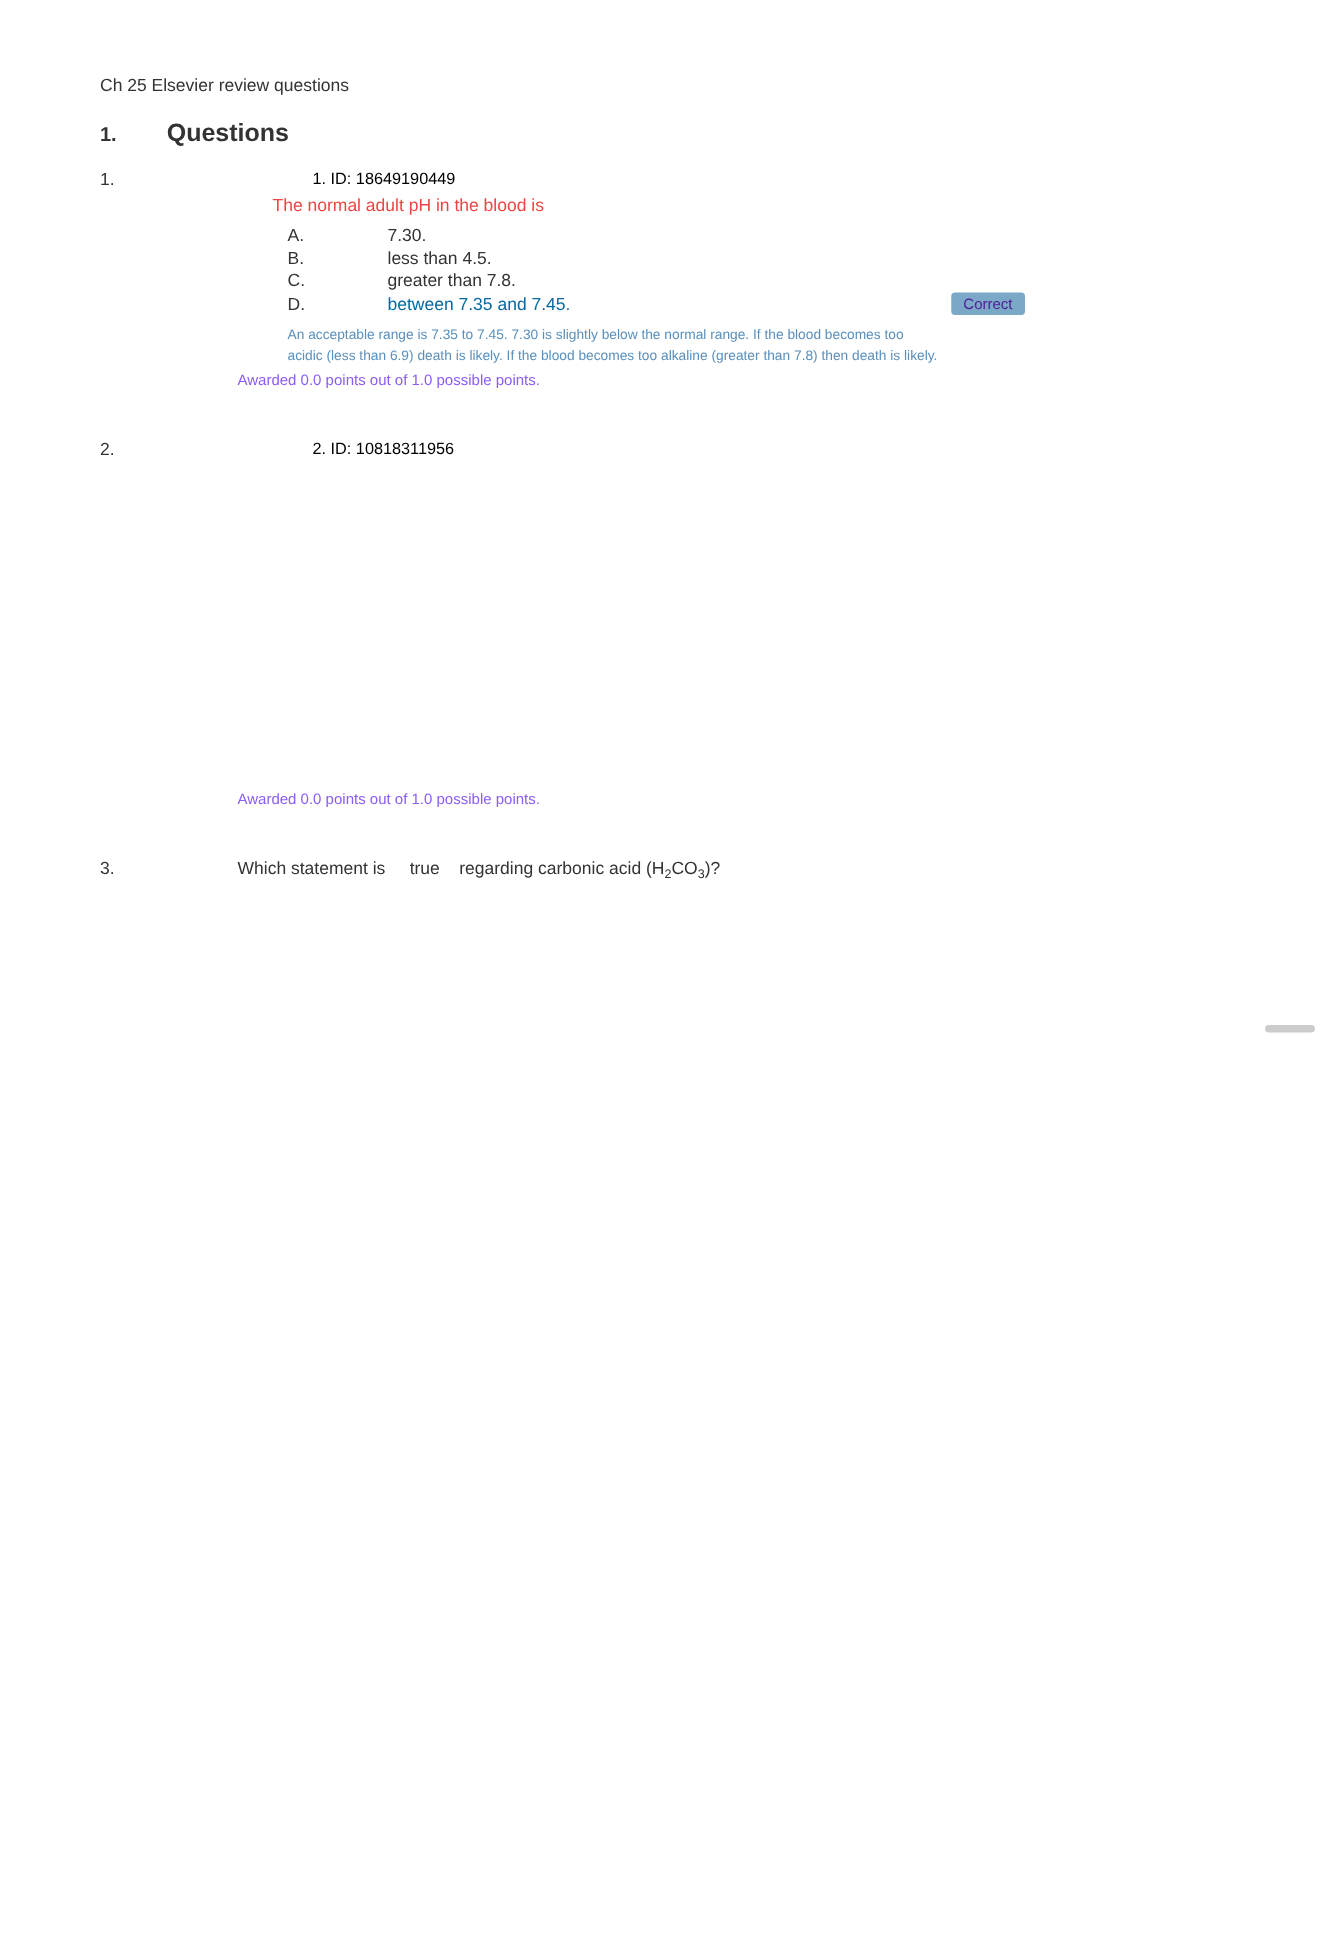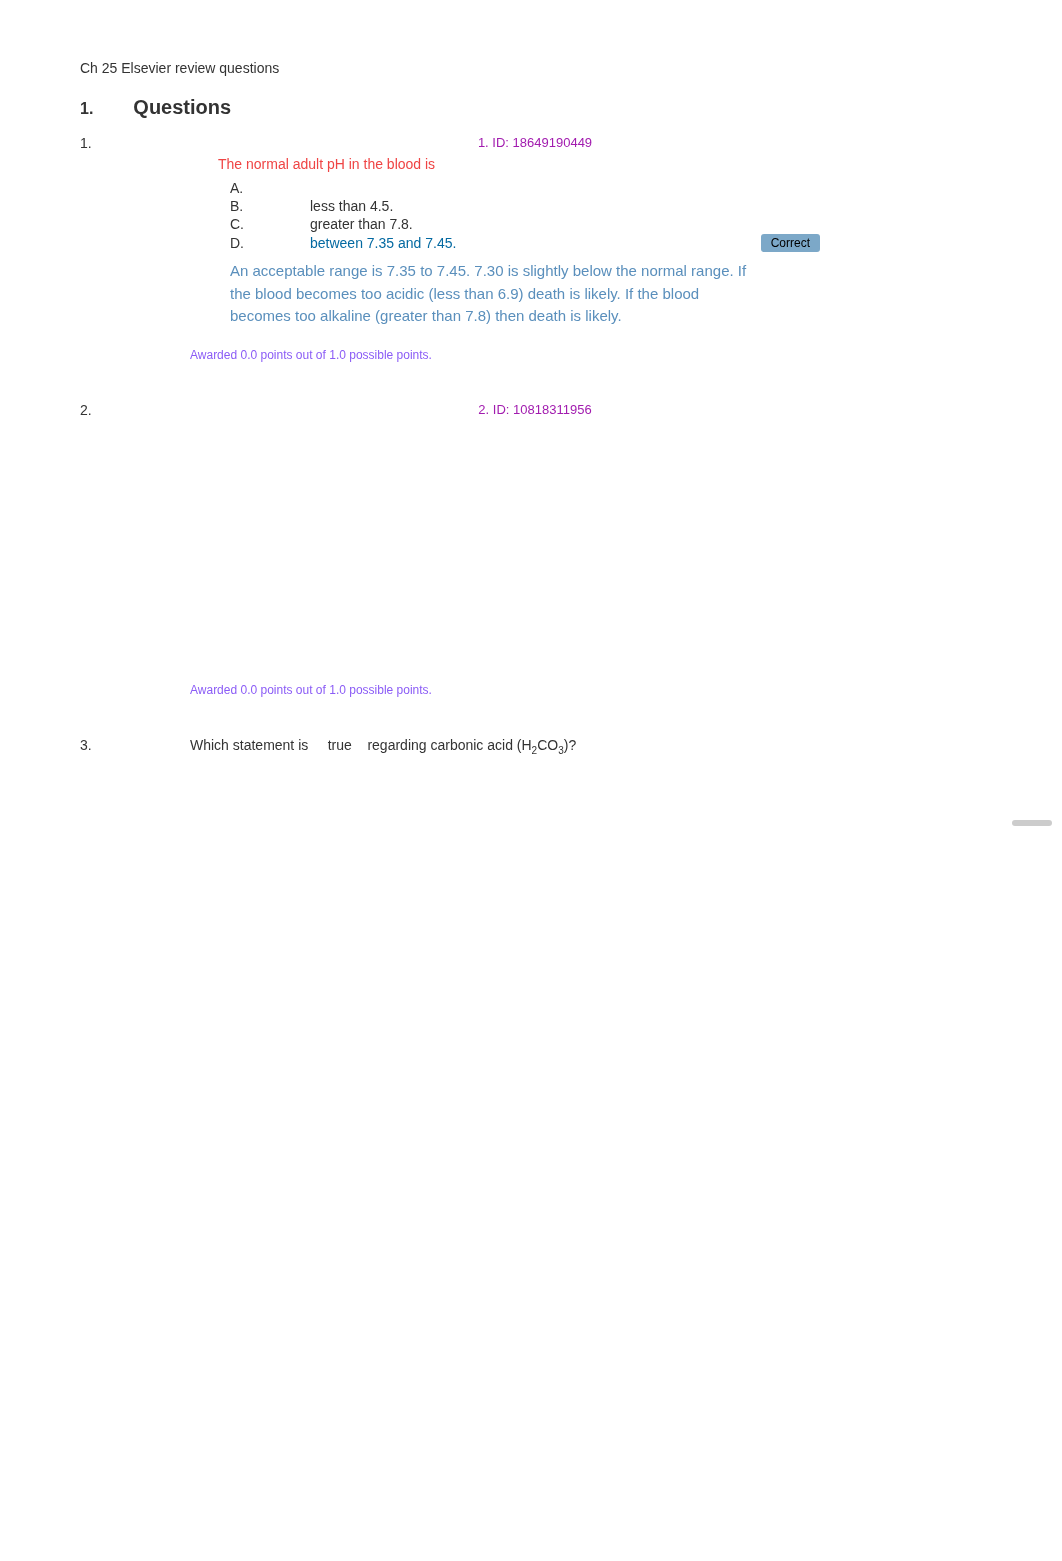--- a/index.html
+++ b/index.html
@@ -43,22 +43,21 @@
       font-size: 16px;
       font-weight: bold;
     }
 
     .question-block {
       margin-bottom: 24px;
     }
 
     .question-header {
       font-size: 13px;
-      color: #a21caf;
-      text-align: center;
+      color: #000000;
       margin-bottom: 6px;
       margin-left: 120px;
     }
 
     .question-text {
       font-size: 14px;
       color: #ef4444;
       margin-bottom: 8px;
       margin-left: 88px;
     }
@@ -103,33 +102,33 @@
     }
 
     .answer-item-d .answer-text {
       font-size: 14px;
       color: #0369a1;
       margin-right: 10px;
     }
 
     .correct-badge {
       background-color: #7ca8c8;
-      color: #000000;
+      color: #4c1d95;
       font-size: 12px;
       padding: 2px 10px;
       border-radius: 3px;
       margin-left: 8px;
       white-space: nowrap;
     }
 
     .explanation-text {
-      font-size: 15px;
+      font-size: 11px;
       color: #5a8fbc;
       margin-left: 100px;
-      margin-bottom: 20px;
+      margin-bottom: 4px;
       line-height: 1.5;
       max-width: 520px;
     }
 
     .points-text {
       font-size: 12px;
       color: #8b5cf6;
       margin-left: 60px;
       margin-bottom: 16px;
     }
@@ -192,20 +191,21 @@
         <div class="question-header">
           <span>1.</span>
           <span>ID: 18649190449</span>
         </div>
 
         <div class="question-text">The normal adult pH in the blood is</div>
 
         <ul class="answer-list">
           <li class="answer-item">
             <span class="answer-letter">A.</span>
+            <span class="answer-text">7.30.</span>
           </li>
           <li class="answer-item">
             <span class="answer-letter">B.</span>
             <span class="answer-text">less than 4.5.</span>
           </li>
           <li class="answer-item">
             <span class="answer-letter">C.</span>
             <span class="answer-text">greater than 7.8.</span>
           </li>
           <li class="answer-item-d">

